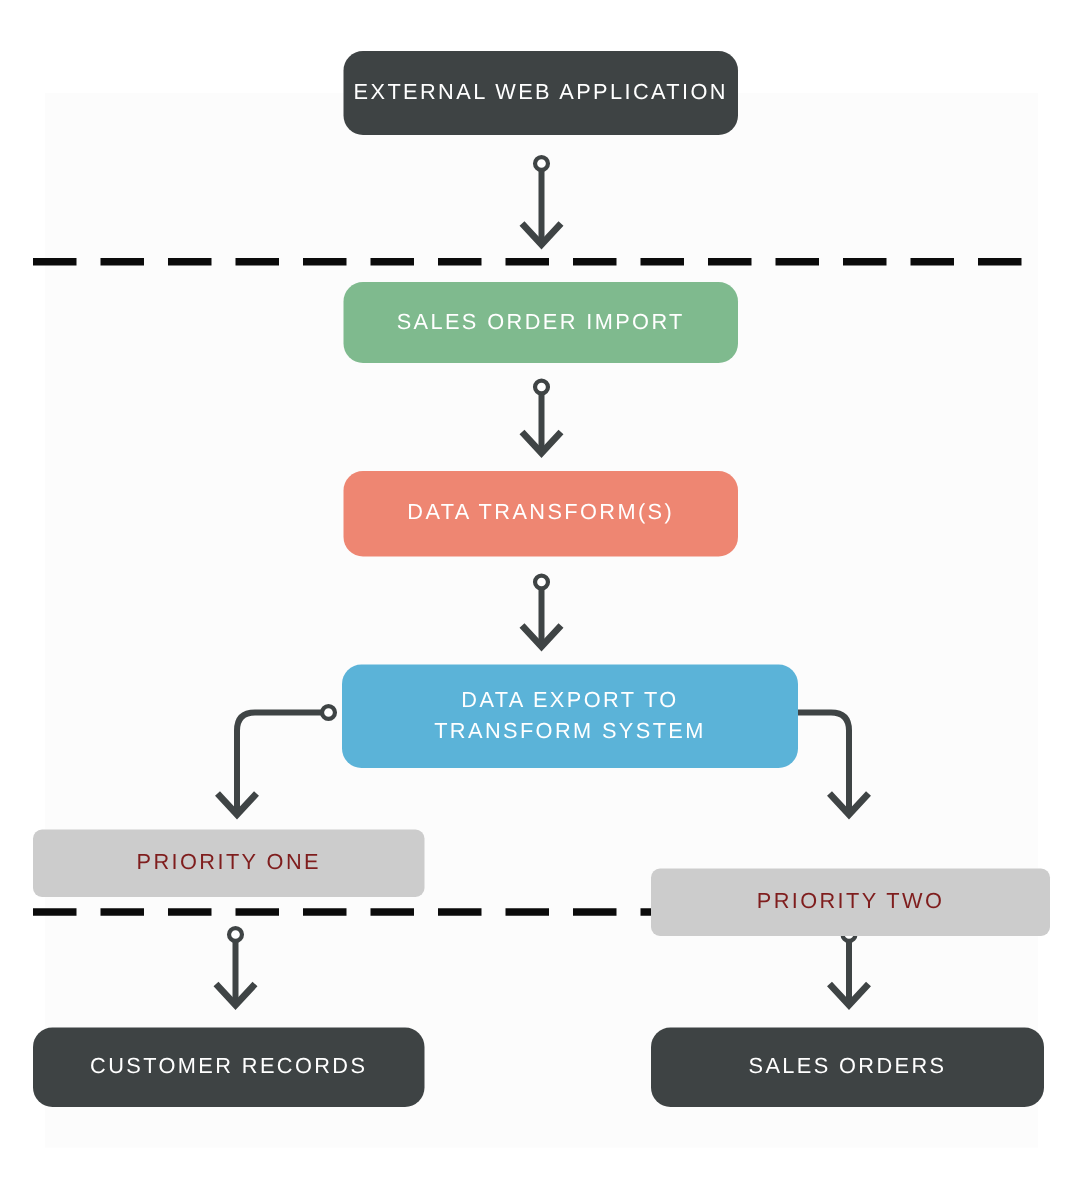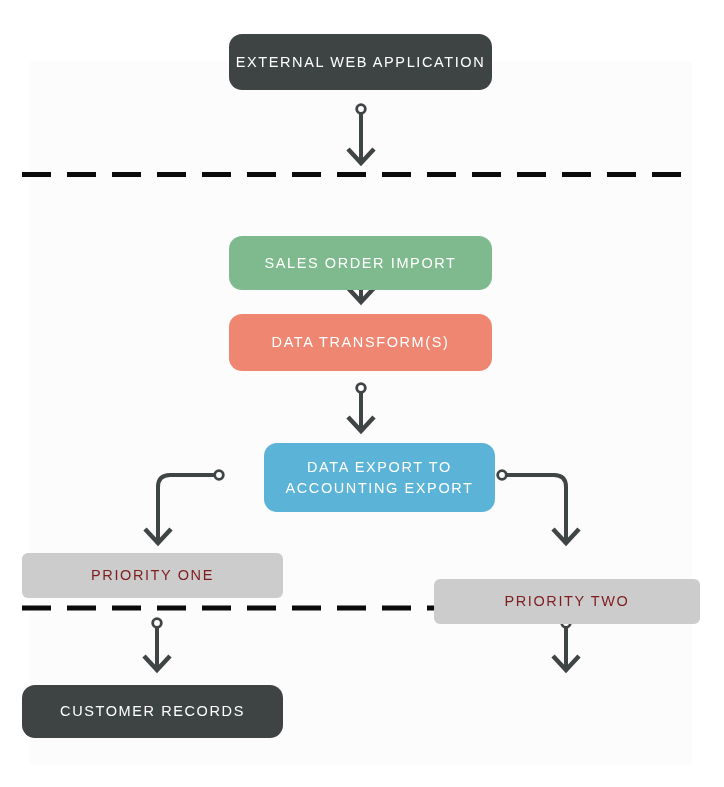--- a/index.html
+++ b/index.html
@@ -43,23 +43,23 @@
     color: #ffffff;
     box-sizing: border-box;
   }
   .node-dark   { background: #3e4344; border-radius: 13px; }
   .node-green  { background: #7fba8e; border-radius: 13px; }
   .node-salmon { background: #ee8672; border-radius: 13px; text-align: center; }
   .node-blue   { background: #5bb3d8; border-radius: 13px; }
   .node-gray   { background: #cccccc; border-radius: 6px; color: #7f1d1d; }
 
   #node-external { left: 229px; top: 34px;  width: 263px; height: 56px; }
-  #node-import   { left: 229px; top: 188px; width: 263px; height: 54px; margin-top: 48px; }
+  #node-import   { left: 229px; top: 188px; width: 263px; height: 54px; }
   #node-transform{ left: 229px; top: 314px; width: 263px; height: 57px; }
-  #node-export   { left: 228px; top: 443px; width: 231px; height: 69px; margin-left: 36px; }
+  #node-export   { left: 228px; top: 443px; width: 304px; height: 69px; }
   #node-p1       { left: 22px;  top: 553px; width: 261px; height: 45px; }
   #node-p2       { left: 434px; top: 579px; width: 266px; height: 45px; }
   #node-customers{ left: 22px;  top: 685px; width: 261px; height: 53px; text-align: right; }
   #node-salesord { left: 434px; top: 685px; width: 262px; height: 53px; }
 
   .arrow-stroke { stroke: #3f4445; fill: none; }
   .arrow-line   { stroke-width: 4px; }
   .arrow-head   { stroke-width: 4.5px; stroke-linejoin: miter; }
   .arrow-dot    { stroke: #3f4445; stroke-width: 2.8px; fill: #ffffff; }
   .dashed-line  { stroke: #0b0b0b; stroke-width: 5px; stroke-dasharray: 29 16; }
@@ -126,29 +126,32 @@
   <div class="node node-green" id="node-import">
     <span>SALES ORDER IMPORT</span>
   </div>
 
   <div class="node node-salmon" id="node-transform">
     <span>DATA TRANSFORM(S)</span>
   </div>
 
   <div class="node node-blue" id="node-export">
     <span>DATA EXPORT TO</span>
-    <span>ACCOUNTING EXPORT</span>
+    <span>TRANSFORM SYSTEM</span>
   </div>
 
   <div class="node node-gray" id="node-p1">
     <span>PRIORITY ONE</span>
   </div>
 
   <div class="node node-gray" id="node-p2">
     <span>PRIORITY TWO</span>
   </div>
 
   <div class="node node-dark" id="node-customers">
     <span>CUSTOMER RECORDS</span>
   </div>
 
+  <div class="node node-dark" id="node-salesord">
+    <span>SALES ORDERS</span>
+  </div>
 
 </div>
 
 </body></html>

